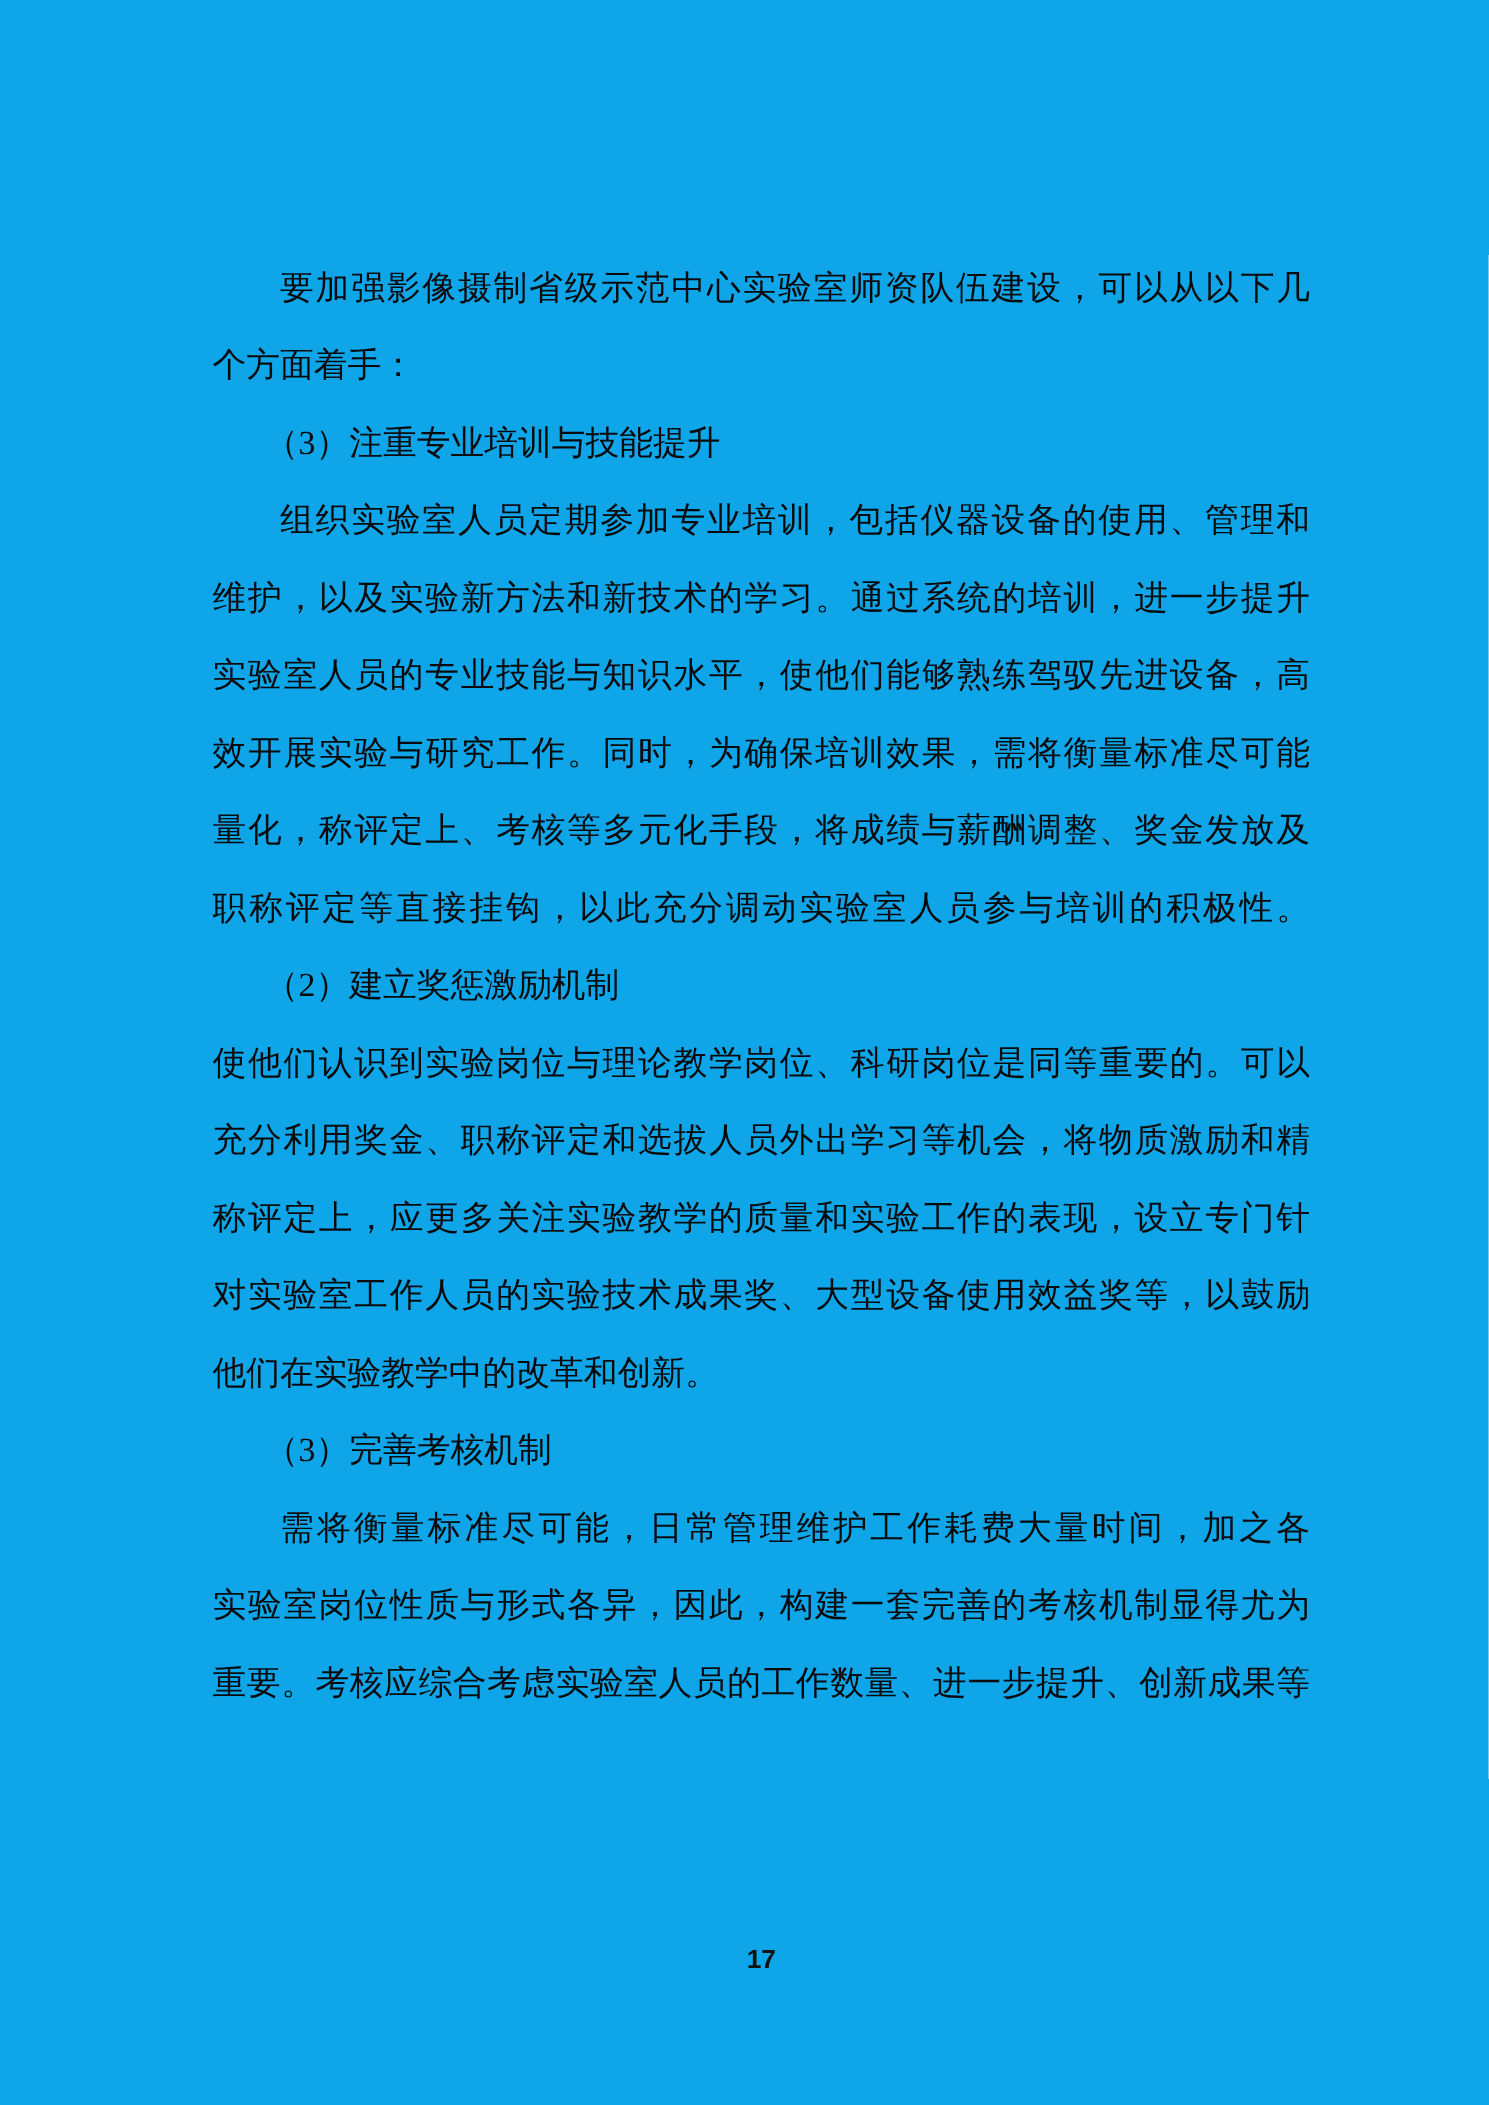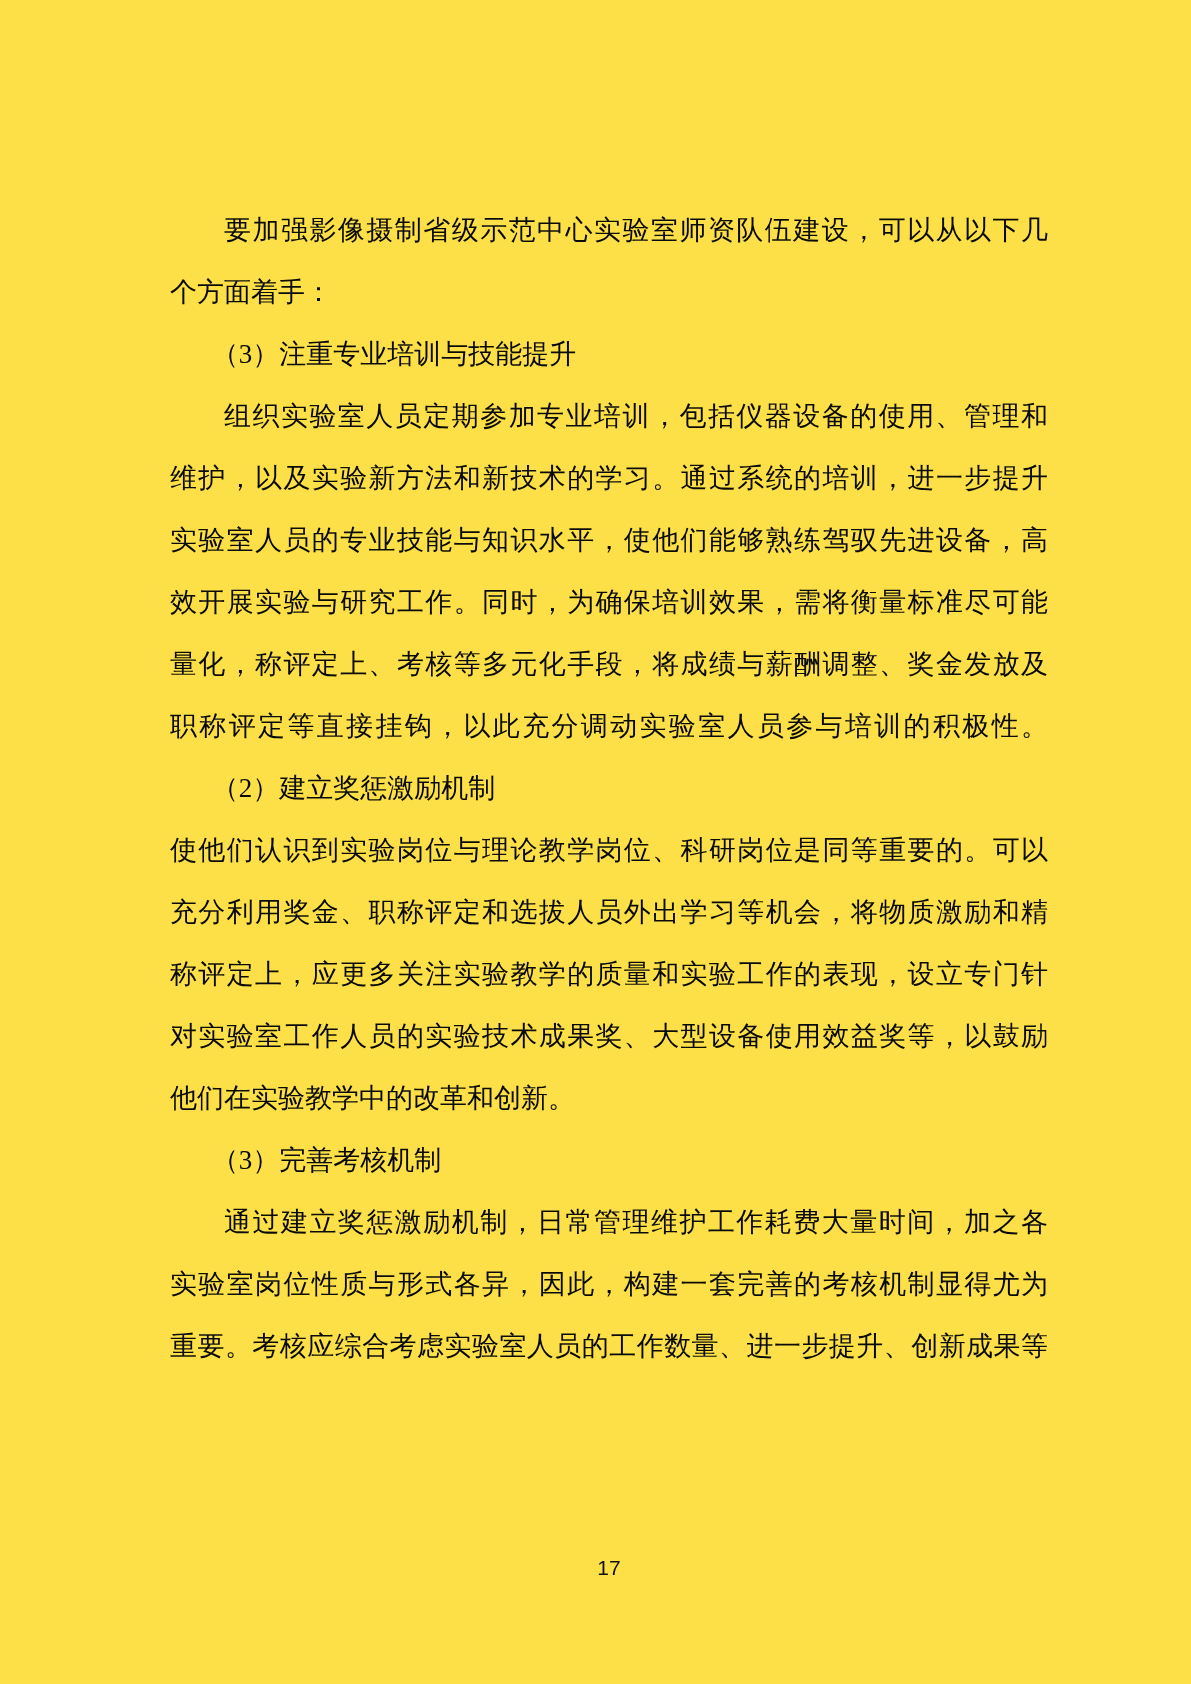--- a/index.html
+++ b/index.html
@@ -4,21 +4,21 @@
 <style>
   html, body {
     margin: 0;
     padding: 0;
     background: #ffffff;
   }
   .page {
     position: relative;
     width: 1191px;
     height: 1684px;
-    background: #fde047;
+    background: #0ea5e9;
     color: #0a0a0a;
     font-family: "Liberation Serif", "DejaVu Serif", serif;
     overflow: hidden;
   }
   .body-text {
     position: absolute;
     left: 170px;
     top: 199px;
     width: 878px;
   }
@@ -34,20 +34,21 @@
   .line.fill {
     text-align: justify;
     text-align-last: justify;
   }
   .footer {
     position: absolute;
     top: 1556px;
     left: 170px;
     width: 878px;
     text-align: center;
+    font-weight: bold;
   }
   .page-number {
     font-family: "Liberation Sans", "DejaVu Sans", sans-serif;
     font-size: 21px;
     color: #111111;
   }
 </style>
 </head>
 <body>
 
@@ -62,20 +63,20 @@
       <div class="line continuation fill">效开展实验与研究工作。同时，为确保培训效果，需将衡量标准尽可能</div>
       <div class="line continuation fill">量化，称评定上、考核等多元化手段，将成绩与薪酬调整、奖金发放及</div>
       <div class="line continuation fill">职称评定等直接挂钩，以此充分调动实验室人员参与培训的积极性。</div>
       <div class="line heading">（2）建立奖惩激励机制</div>
       <div class="line continuation fill">使他们认识到实验岗位与理论教学岗位、科研岗位是同等重要的。可以</div>
       <div class="line continuation fill">充分利用奖金、职称评定和选拔人员外出学习等机会，将物质激励和精</div>
       <div class="line continuation fill">称评定上，应更多关注实验教学的质量和实验工作的表现，设立专门针</div>
       <div class="line continuation fill">对实验室工作人员的实验技术成果奖、大型设备使用效益奖等，以鼓励</div>
       <div class="line continuation">他们在实验教学中的改革和创新。</div>
       <div class="line heading">（3）完善考核机制</div>
-      <div class="line para-start fill">通过建立奖惩激励机制，日常管理维护工作耗费大量时间，加之各</div>
+      <div class="line para-start fill">需将衡量标准尽可能，日常管理维护工作耗费大量时间，加之各</div>
       <div class="line continuation fill">实验室岗位性质与形式各异，因此，构建一套完善的考核机制显得尤为</div>
       <div class="line continuation fill">重要。考核应综合考虑实验室人员的工作数量、进一步提升、创新成果等</div>
     </div>
   <div class="footer">
     <span class="page-number">17</span>
   </div>
 </div>
 
 </body></html>

